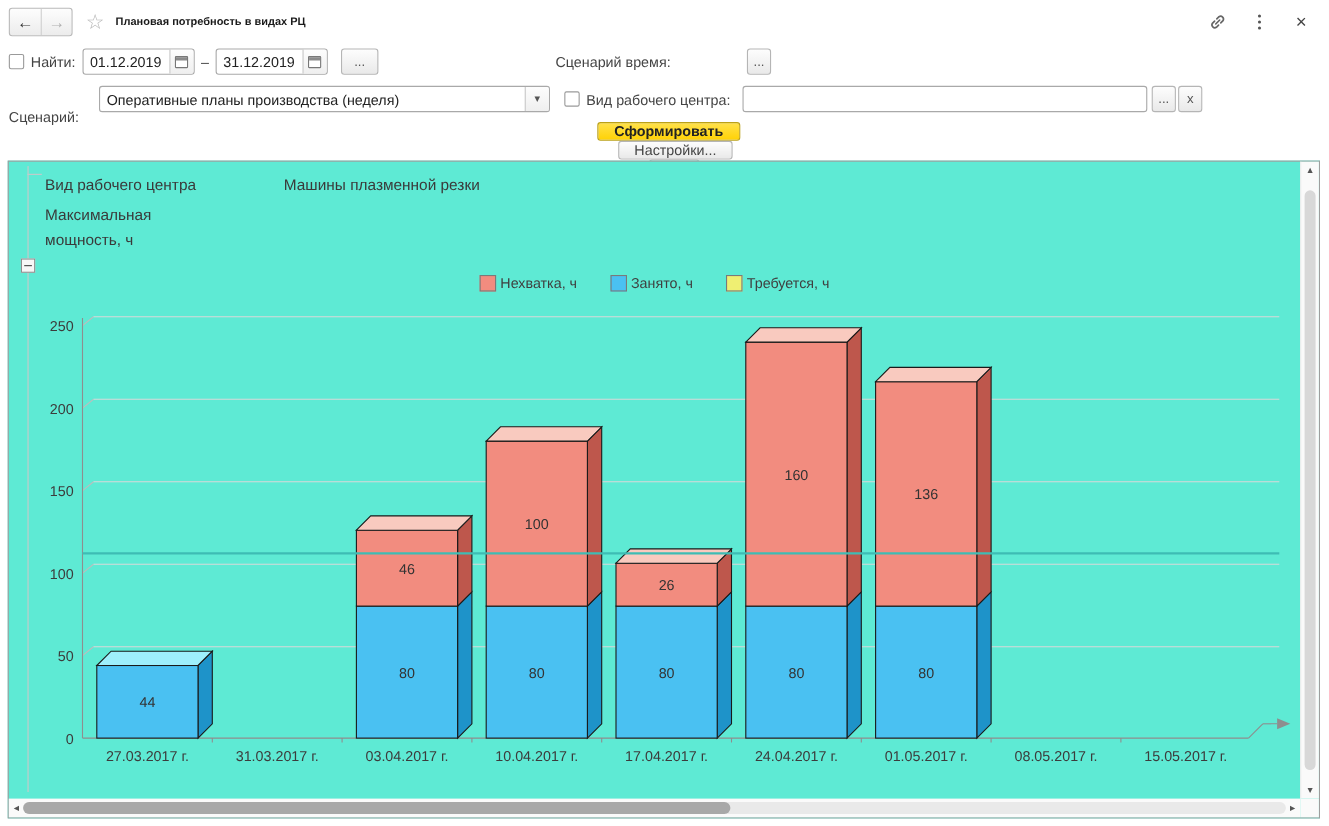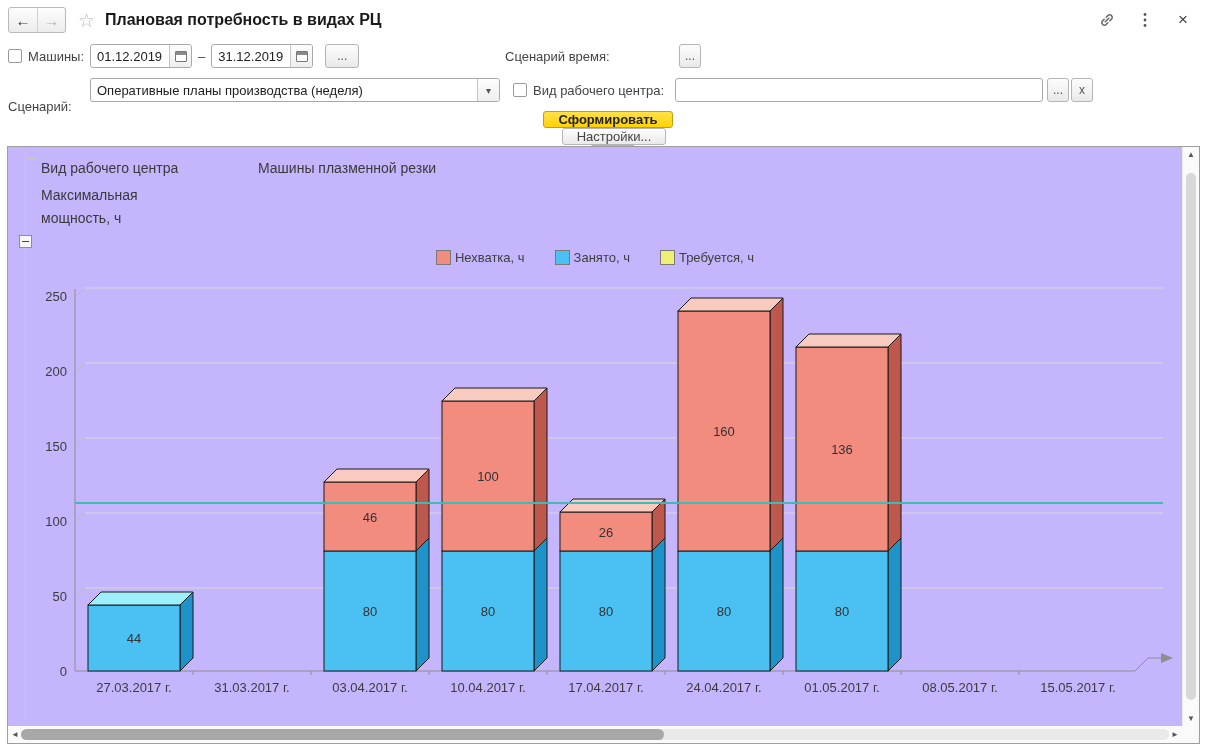--- a/index.html
+++ b/index.html
@@ -11,21 +11,21 @@
   .titlebar { position:absolute; top:0; left:0; right:0; height:40px; display:flex; align-items:center; padding-left:8px; }
   .nav-group { display:flex; border:1px solid #b9b9b9; border-radius:3px; overflow:hidden;
                background:linear-gradient(#fdfdfd,#ececec); }
   .nav-btn { width:28px; height:24px; border:none; background:transparent; font-size:15px; color:#333; cursor:pointer;
              display:flex; align-items:center; justify-content:center; }
   .nav-btn + .nav-btn { border-left:1px solid #cfcfcf; color:#b0b0b0; }
   .nav-btn.back::before { content:"←"; }
   .nav-btn.fwd::before  { content:"→"; }
   .star { font-size:19px; color:#b5b5b5; margin:0 10px 0 12px; cursor:pointer; }
   .star::before { content:"☆"; }
-  .titlebar h1 { font-size:16px; font-weight:bold; color:#1a1a1a; }
+  .titlebar h1 { font-size:10px; font-weight:bold; color:#1a1a1a; }
   .title-actions { margin-left:auto; display:flex; align-items:center; gap:20px; padding-right:16px; }
   .ticon { width:18px; height:18px; display:flex; align-items:center; justify-content:center; cursor:pointer; color:#555; }
   .close-x { font-size:17px; color:#444; }
   .close-x::before { content:"×"; }
 
   
   .frow { position:absolute; left:0; right:0; height:26px; }
   .row1 { top:43px; }
   .row2 { top:77px; }
   .flow { position:absolute; display:flex; align-items:center; }
@@ -56,21 +56,21 @@
   .sort-group { display:flex; margin-left:14px; border:1px solid #b5b5b5; border-radius:3px; overflow:hidden;
                 background:linear-gradient(#fdfdfd,#e9e9e9); }
   .sort-group .seg { width:34px; height:24px; display:flex; align-items:center; justify-content:center; cursor:pointer; }
   .sort-group .seg + .seg { border-left:1px solid #c6c6c6; }
   .num-input { width:102px; height:24px; margin-left:16px; border:1px solid #a9a9a9; border-radius:9px;
                text-align:right; padding:0 6px; font:13px "Liberation Sans",sans-serif; color:#222; outline:none; }
   .right-cluster { margin-left:auto; display:flex; gap:8px; padding-right:12px; }
   .sigma { font-size:14px; font-weight:bold; color:#333; }
 
   
-  .report { position:absolute; left:7px; top:146px; width:1193px; height:598px; border:1px solid #9e9e9e; background:#c4b5fd; }
+  .report { position:absolute; left:7px; top:146px; width:1193px; height:598px; border:1px solid #9e9e9e; background:#5eead4; }
   .group-strip { position:absolute; left:0; top:0; bottom:17px; width:30px; }
   .group-vline { position:absolute; left:17px; top:4px; bottom:6px; width:1px; background:#c9c9c9; }
   .group-hline { position:absolute; left:17px; top:11px; width:13px; height:1px; background:#c9c9c9; }
   .expander { position:absolute; left:11px; top:88px; width:13px; height:13px; border:1px solid #8f8f8f; background:#f7f7f7;
               cursor:pointer; display:flex; align-items:center; justify-content:center; }
   .expander::before { content:""; width:7px; height:1px; background:#444; }
 
   .rep-label1 { position:absolute; left:33px; top:13px; font-size:14px; color:#3a3a3a; }
   .rep-value1 { position:absolute; left:250px; top:13px; font-size:14px; color:#3a3a3a; }
   .rep-label2 { position:absolute; left:33px; top:37px; width:160px; font-size:14px; color:#3a3a3a; line-height:23px; }
@@ -127,21 +127,21 @@
             <circle cx="3" cy="13.5" r="1.4" fill="#555"></circle>
           </svg>
       </span>
       <span class="ticon close-x"></span>
     </div>
   </header>
 
   <div class="frow row1">
     <div class="flow" style="left:8px; top:0; height:26px;">
       <span class="checkbox"></span>
-      <span class="flabel">Машины:</span>
+      <span class="flabel">Найти:</span>
       <span class="tinput" style="width:102px;">
         <input value="01.12.2019" style="">
         <span class="tool-seg">
             <span class="cal-icon"></span>
           </span>
       </span>
       <span class="dash">–</span>
       <span class="tinput" style="width:102px;">
         <input value="31.12.2019" style="">
         <span class="tool-seg">

